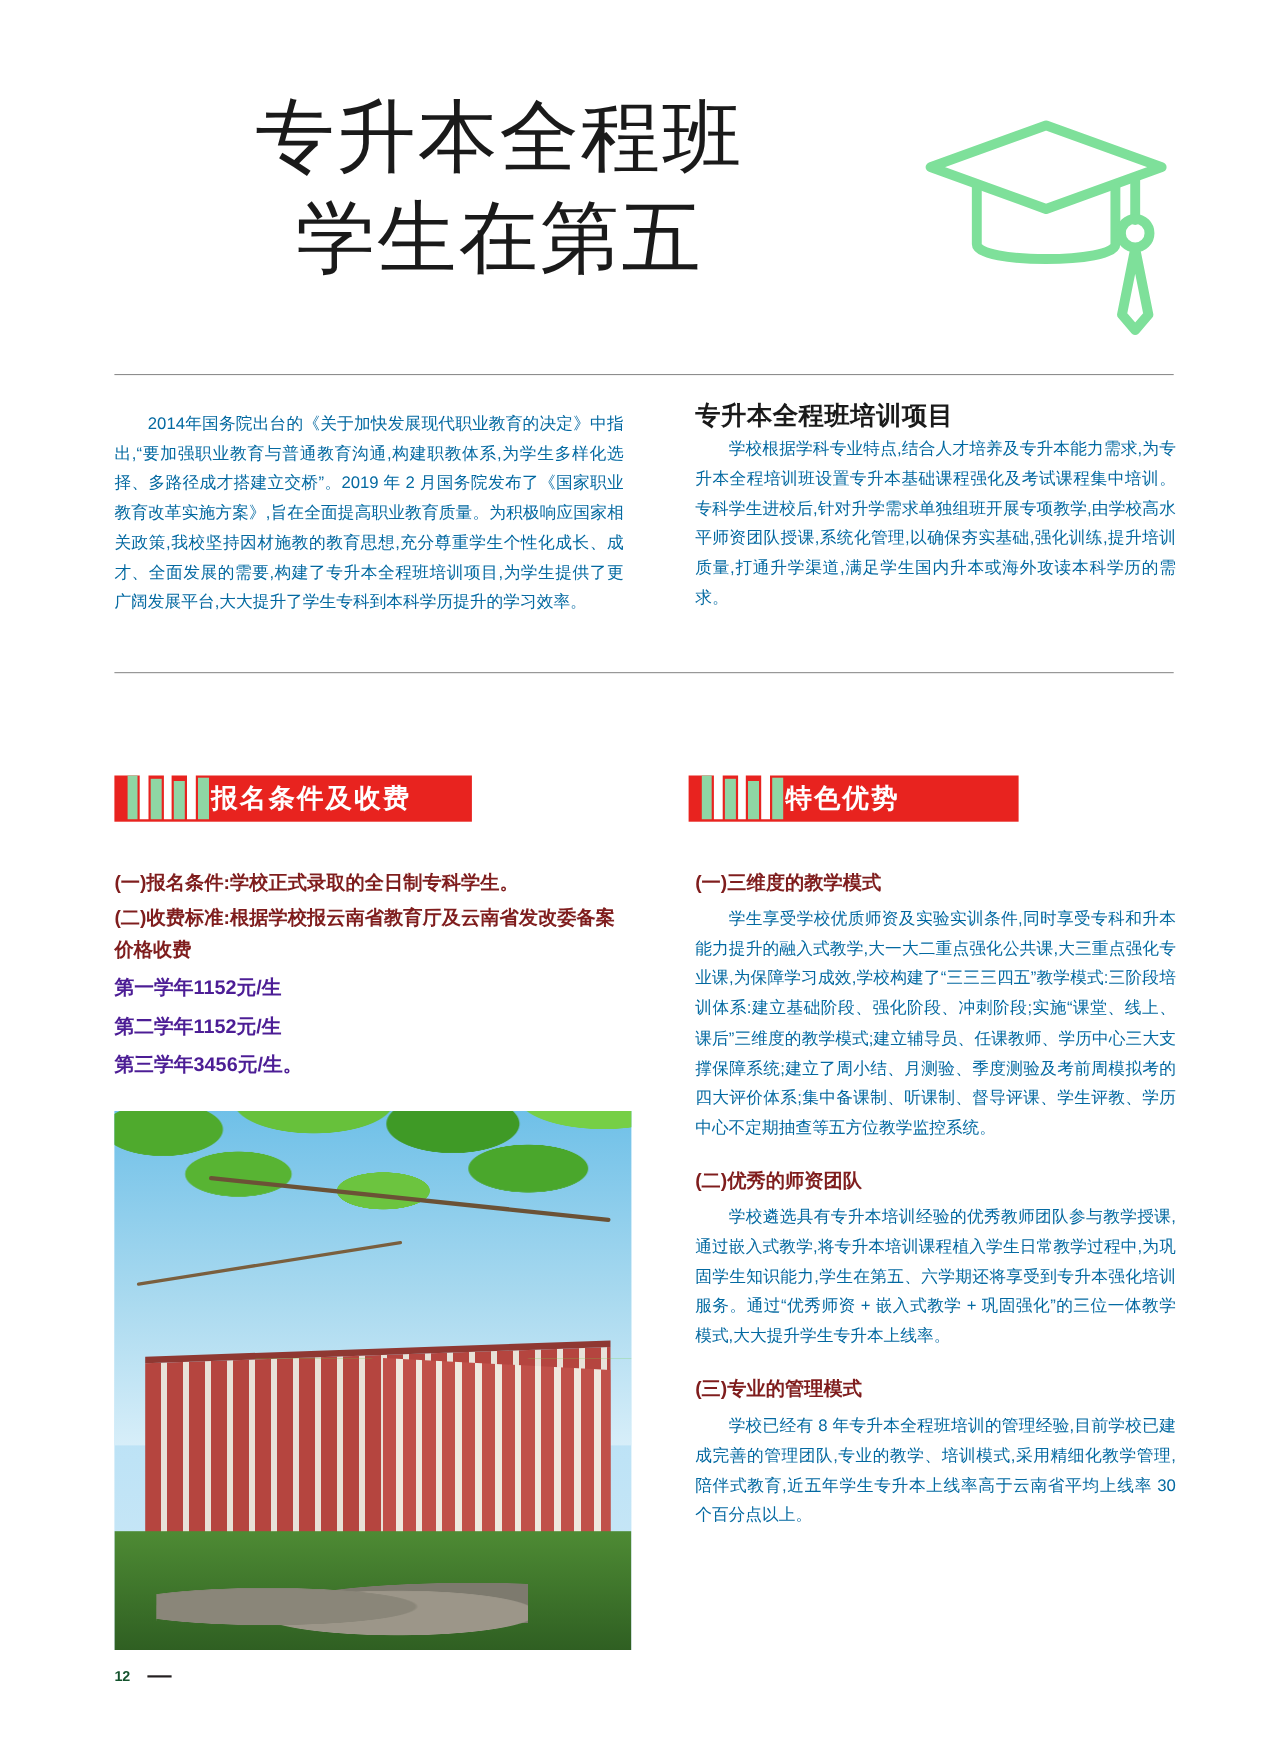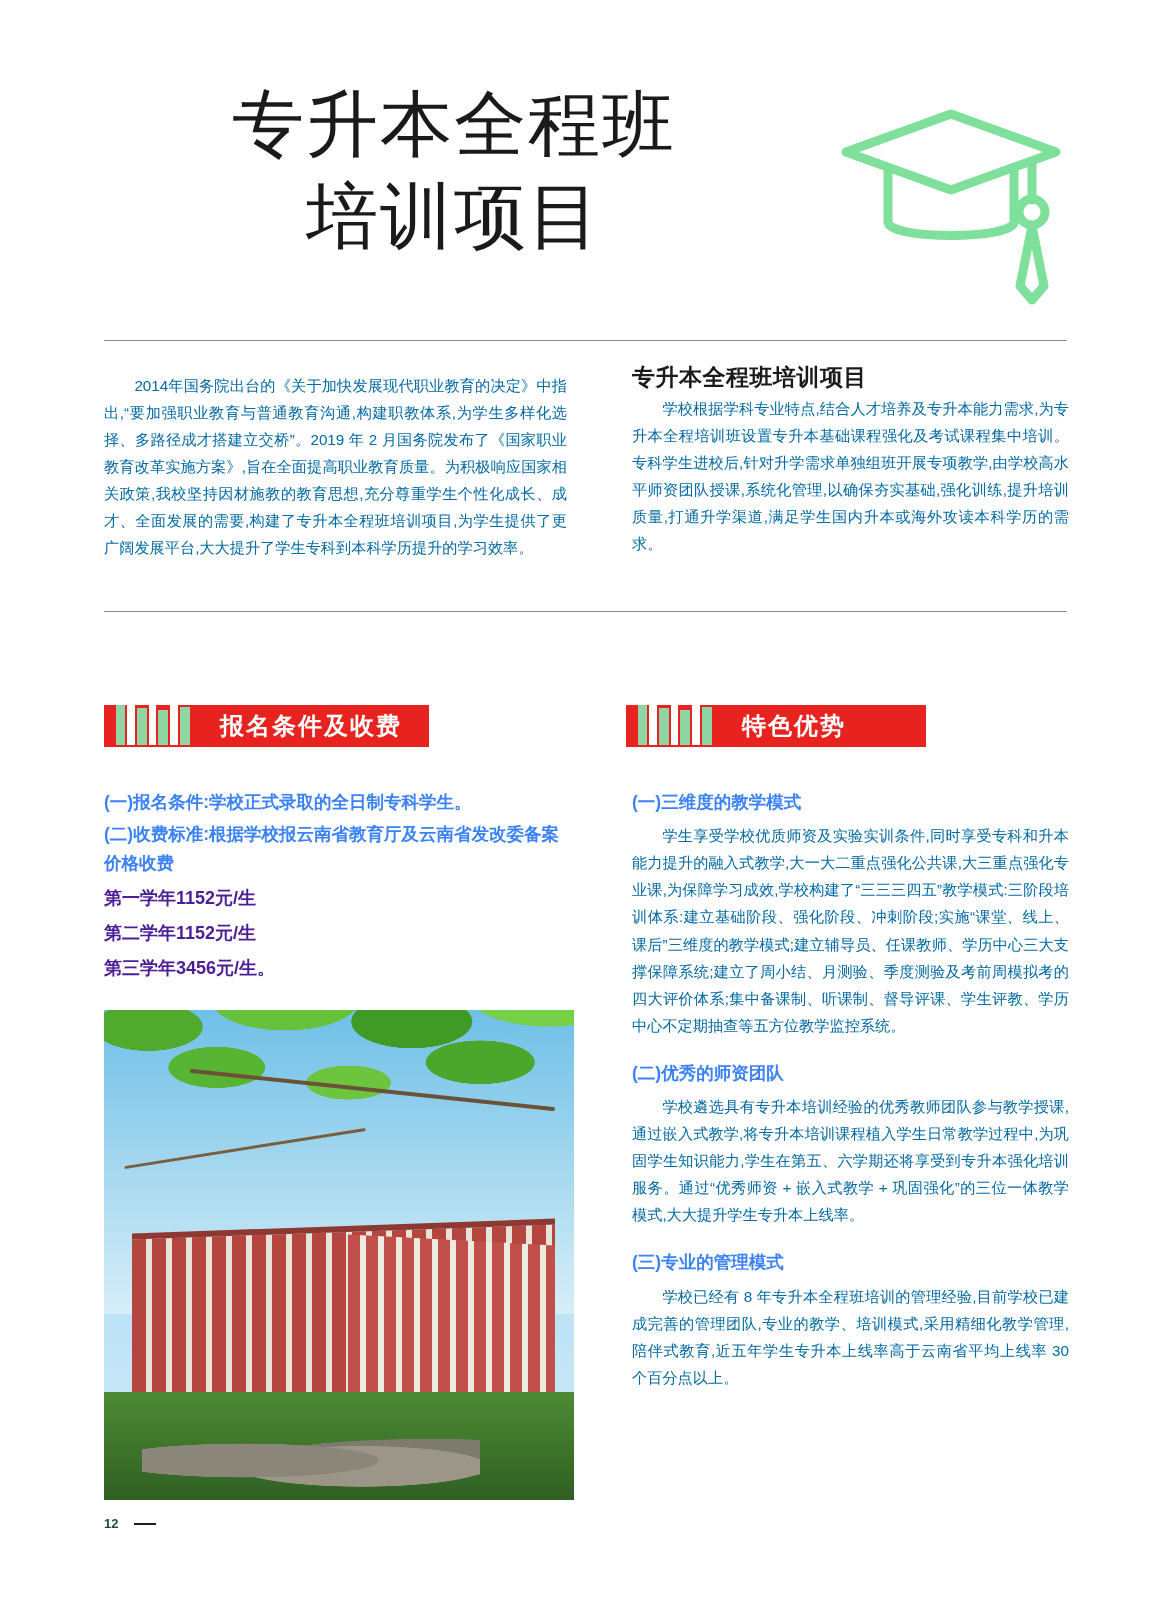--- a/index.html
+++ b/index.html
@@ -85,21 +85,21 @@
     text-indent: 2em;
   }
 
   
   .banner {
     position: absolute;
     height: 42px;
     background: #e8231f;
     display: flex;
     align-items: center;
-    padding-left: 116px;
+    padding-left: 88px;
     color: #ffffff;
     font-size: 24px;
     font-weight: bold;
     letter-spacing: 2px;
   }
   .banner .books {
     position: absolute;
     left: 10px;
     bottom: 2px;
     width: 78px;
@@ -119,21 +119,21 @@
     position: absolute;
     left: 632px;
     top: 788px;
     width: 437px;
   }
   .sub-head {
     font-size: 17.5px;
     font-weight: bold;
     line-height: 1.62;
     margin: 0 0 4px 0;
-    color: #3b82f6;
+    color: #7f1d1d;
   }
   .fee-line {
     font-size: 18px;
     font-weight: bold;
     line-height: 1.95;
     margin: 0;
     color: #4c1d95;
   }
   .blk { margin-bottom: 20px; }
   .blk .sub-head { margin-bottom: 6px; }
@@ -218,21 +218,21 @@
     background: #231f20;
   }
 </style>
 </head>
 <body>
 
 <div class="page">
 
   <div class="title-block">
     <div class="title-line">专升本全程班</div>
-    <div class="title-line">培训项目</div>
+    <div class="title-line">学生在第五</div>
   </div>
 
   <div class="cap-icon">
     <svg viewBox="0 0 230 210" width="230" height="210">
       <g fill="none" stroke="#7ee09a" stroke-width="9" stroke-linejoin="round" stroke-linecap="round">
         <path d="M10 52 L115 14 L220 52 L115 90 Z"></path>
         <path d="M52 70 L52 122 C52 140 178 140 178 122 L178 70"></path>
         <path d="M196 62 L196 100"></path>
         <circle cx="196" cy="112" r="13"></circle>
         <path d="M196 126 L184 186 L196 200 L208 186 Z"></path>

